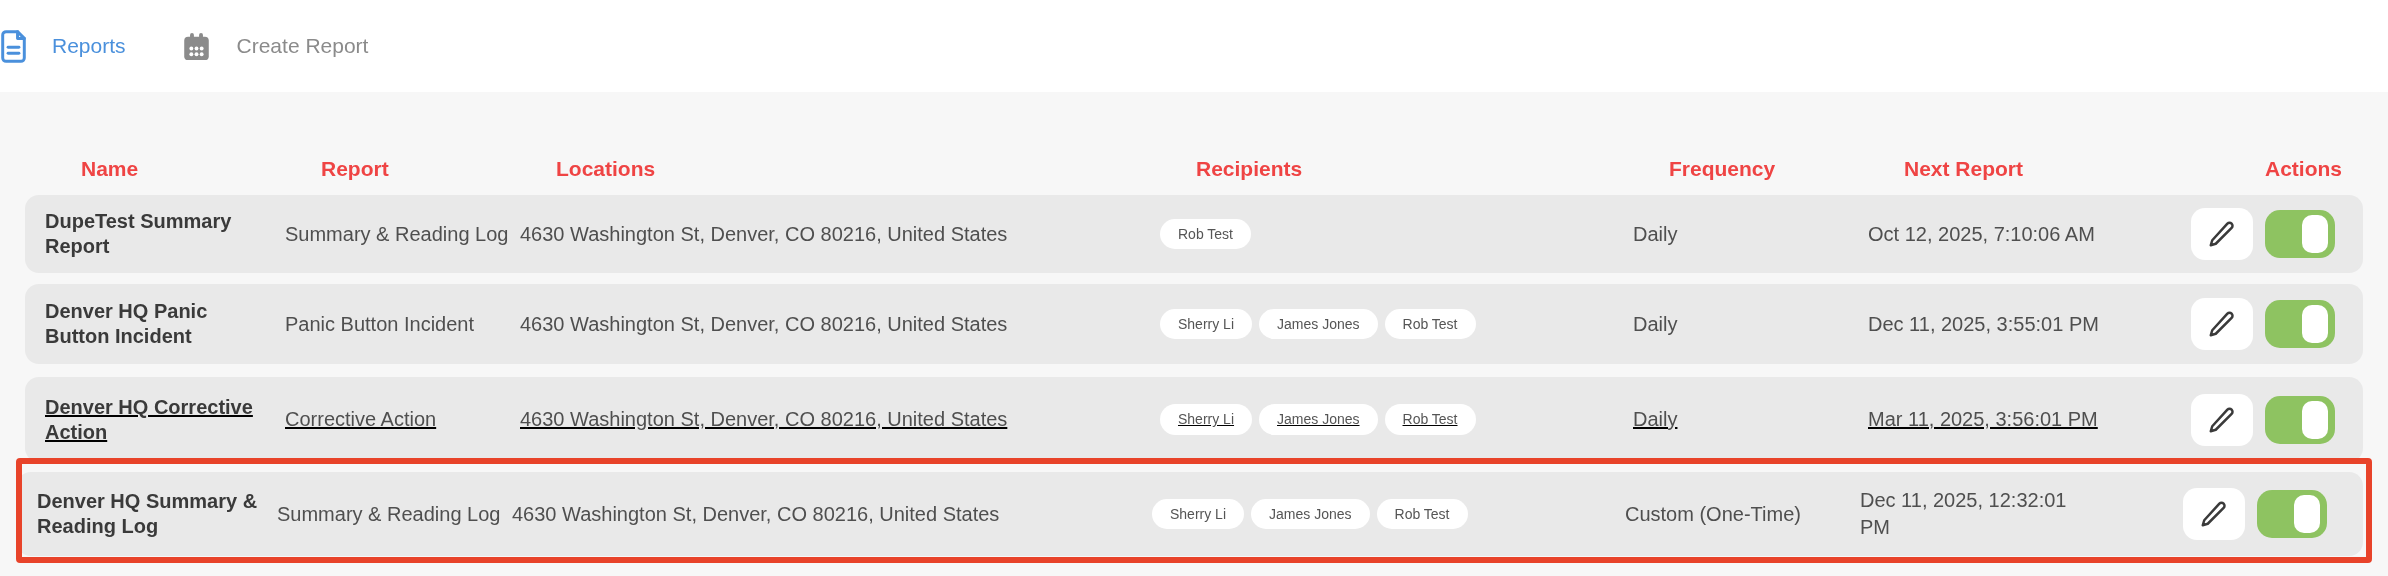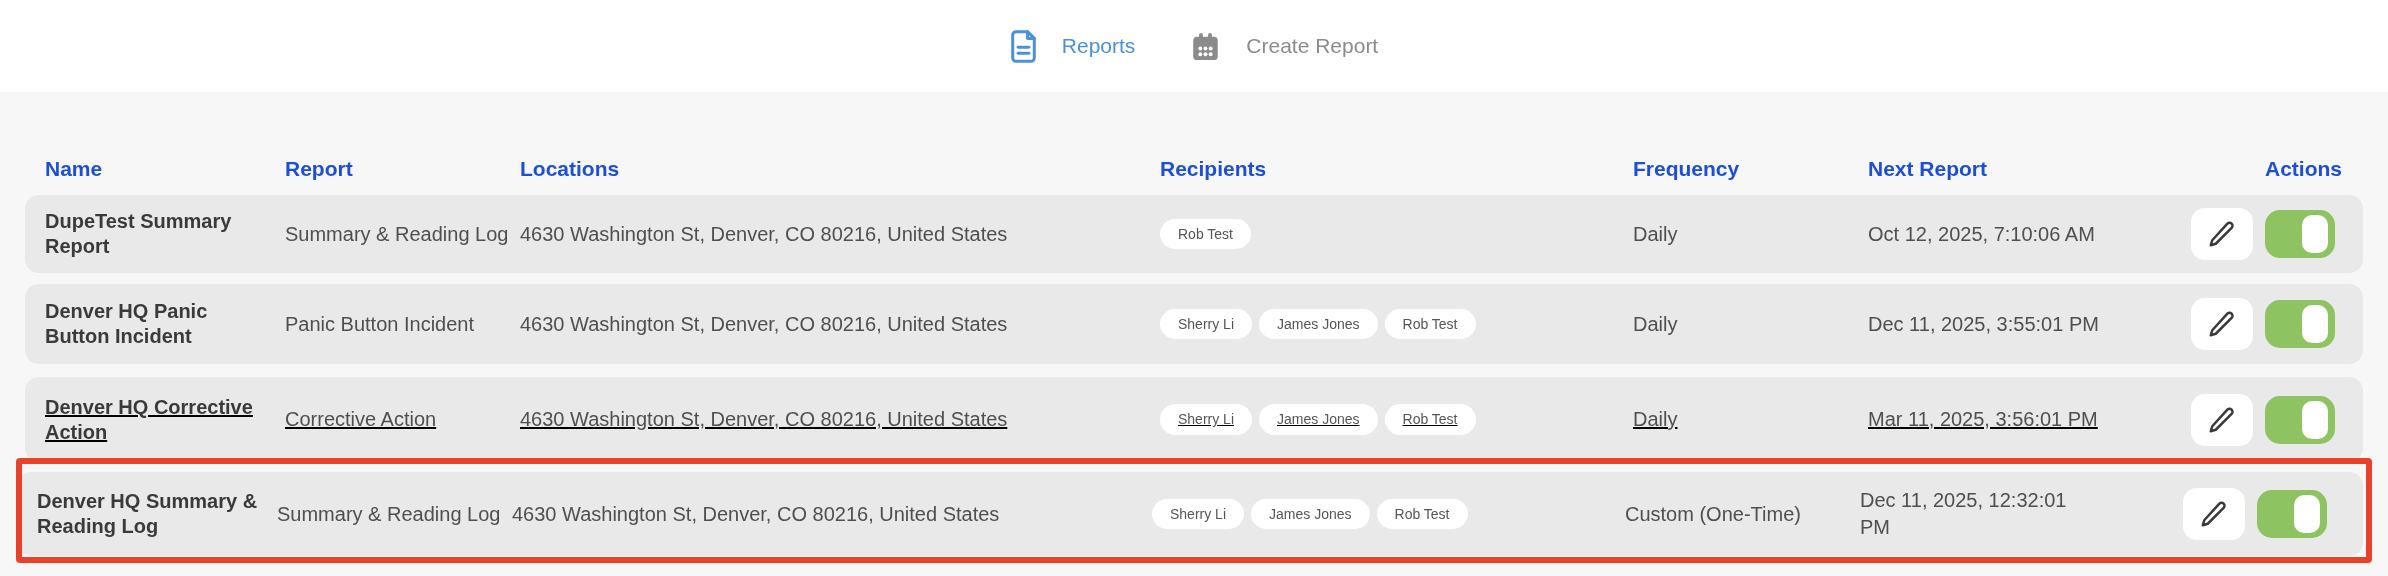--- a/index.html
+++ b/index.html
@@ -10,21 +10,20 @@
     position: relative;
     overflow: hidden;
   }
 
   
   .topbar {
     height: 92px;
     background: #ffffff;
     display: flex;
     align-items: center;
-    justify-content: center;
     gap: 55px;
   }
   .tab {
     display: flex;
     align-items: center;
     gap: 25px;
     font-size: 21px;
     cursor: pointer;
   }
   .tab .ticon { display: flex; align-items: center; }
@@ -46,21 +45,22 @@
 
   .thead {
     margin: 0 25px;
     height: 103px;
     align-items: end;
     padding-bottom: 14px;
   }
   .th {
     font-weight: bold;
     font-size: 21px;
-    color: #1d4ed8;
+    color: #ef4444;
+    margin-left: 36px;
   }
   .th-actions { text-align: right; padding-right: 15px; }
 
   .trow {
     margin: 0 25px;
     background: #e9e9e9;
     border-radius: 14px;
     align-items: center;
   }
   .row-1 { height: 78px; margin-bottom: 11px; }

